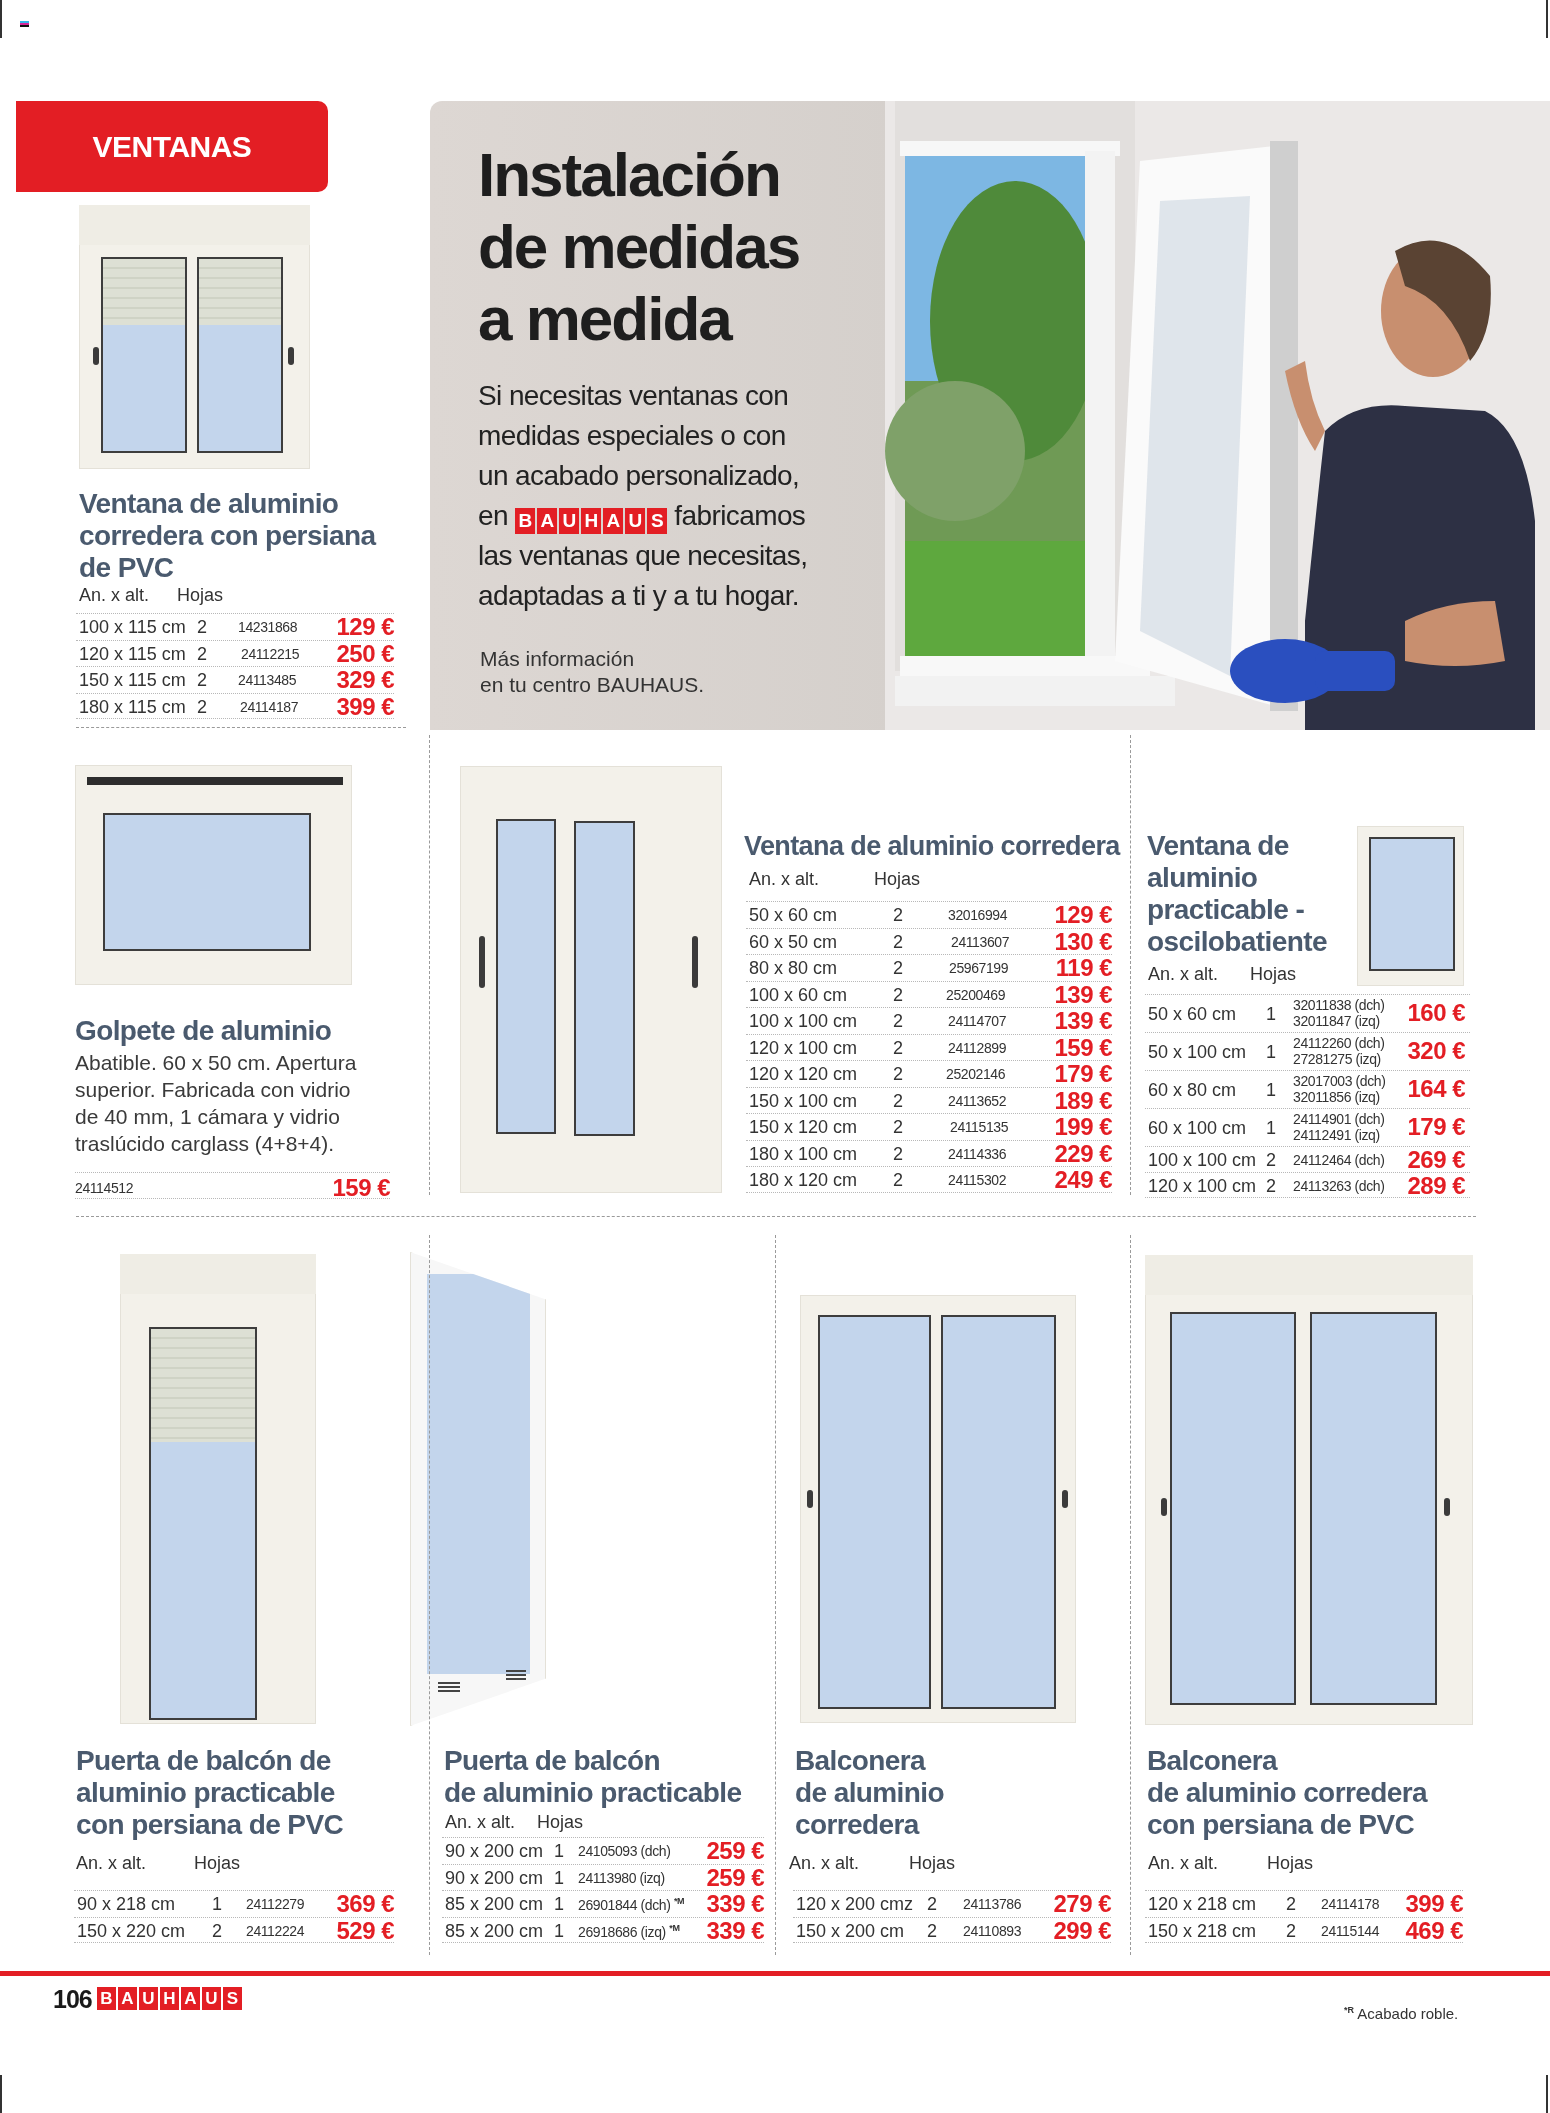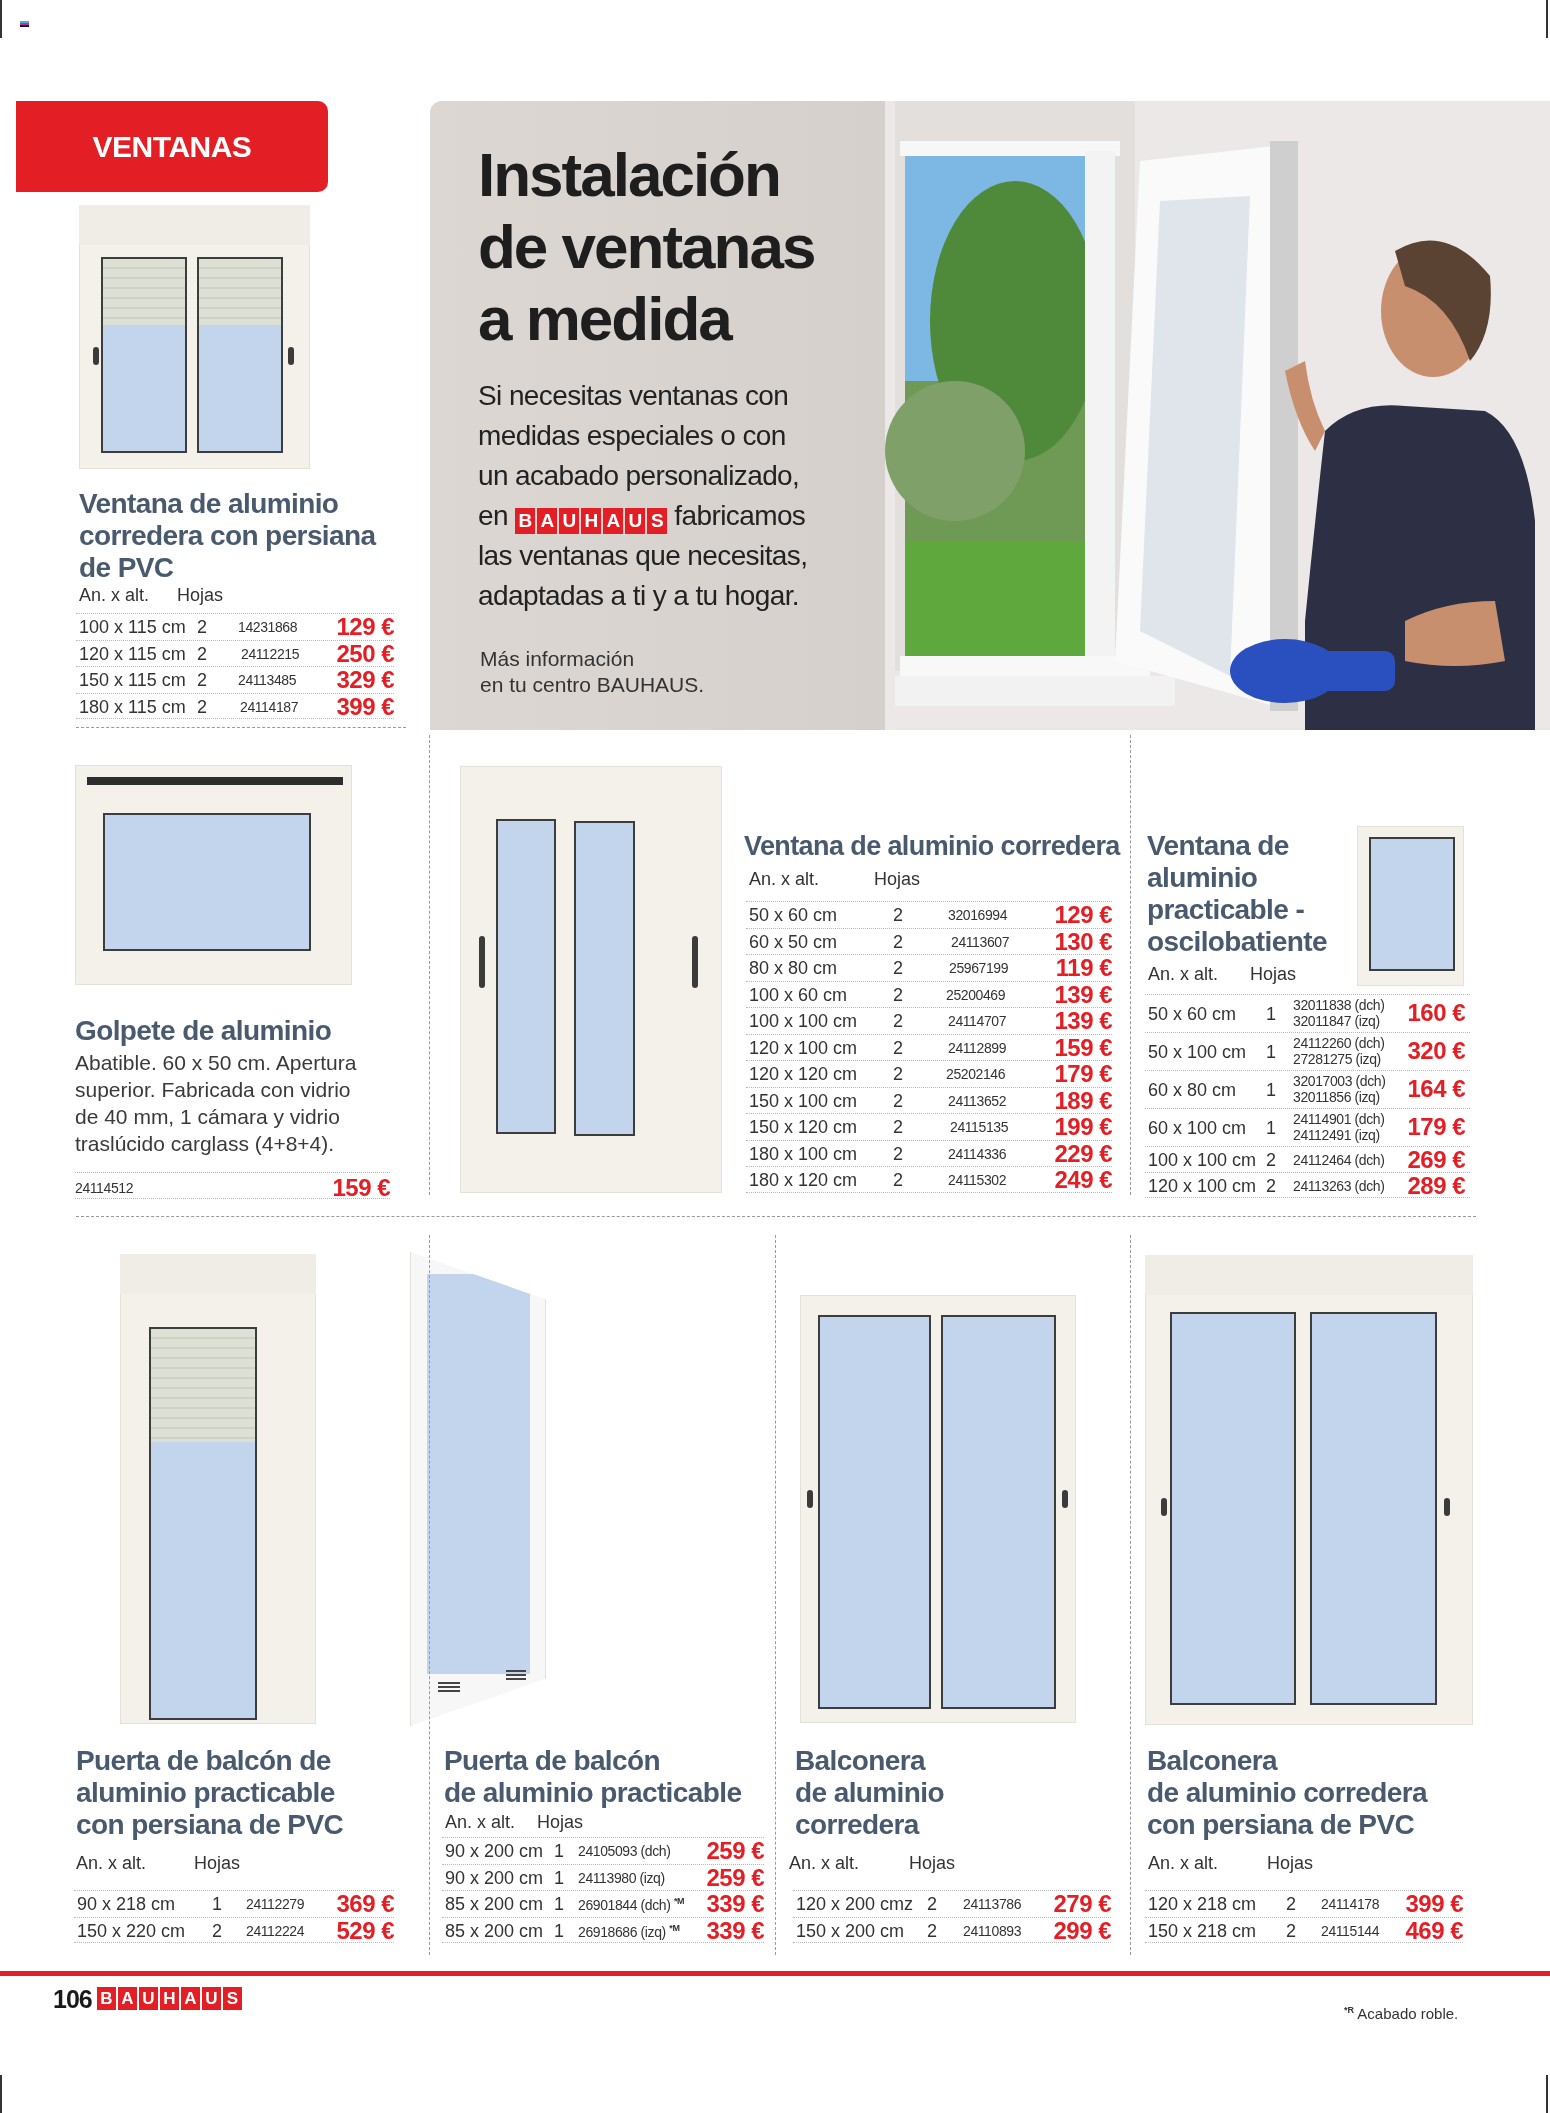--- a/index.html
+++ b/index.html
@@ -73,21 +73,21 @@
   <i style="background:#36b4e8"></i>
     <i style="background:#d7259a"></i>
     <i style="background:#111"></i>
 </div>
 
 <div class="cat-tab">VENTANAS</div>
 
 <div class="hero">
   <div class="hero-title">
     <div>Instalación</div>
-    <div>de ventanas</div>
+    <div>de medidas</div>
     <div>a medida</div>
   </div>
   <div class="hero-body">
     <div>Si necesitas ventanas con</div>
     <div>medidas especiales o con</div>
     <div>un acabado personalizado,</div>
     <div>
       <span>en</span>
       <span class="bauhaus-inline">
         <b>B</b>

